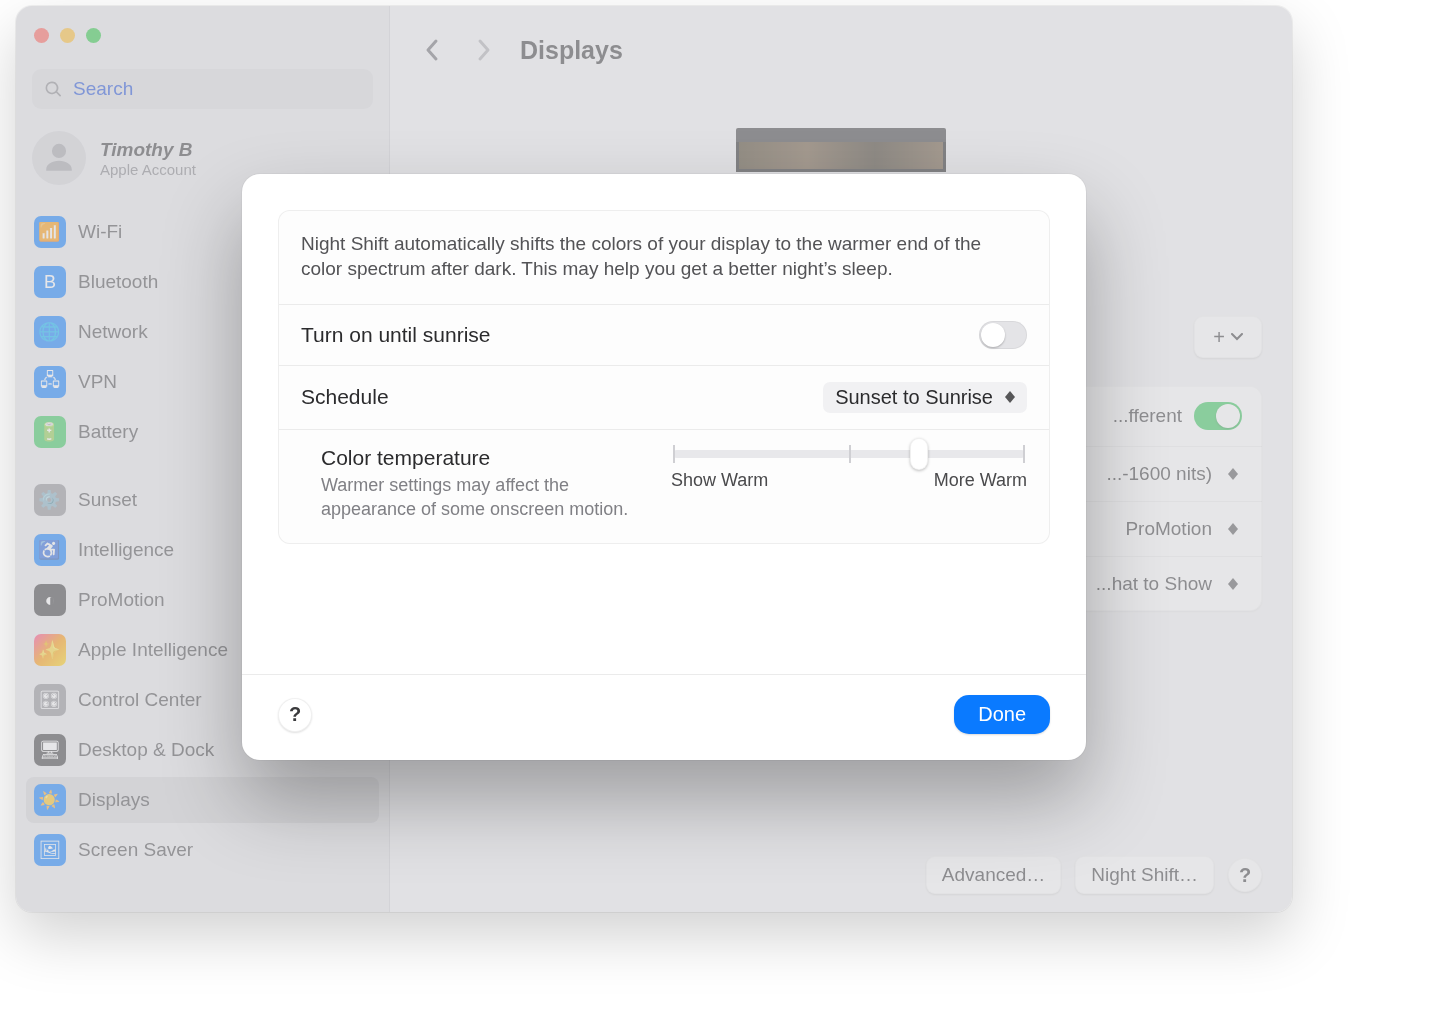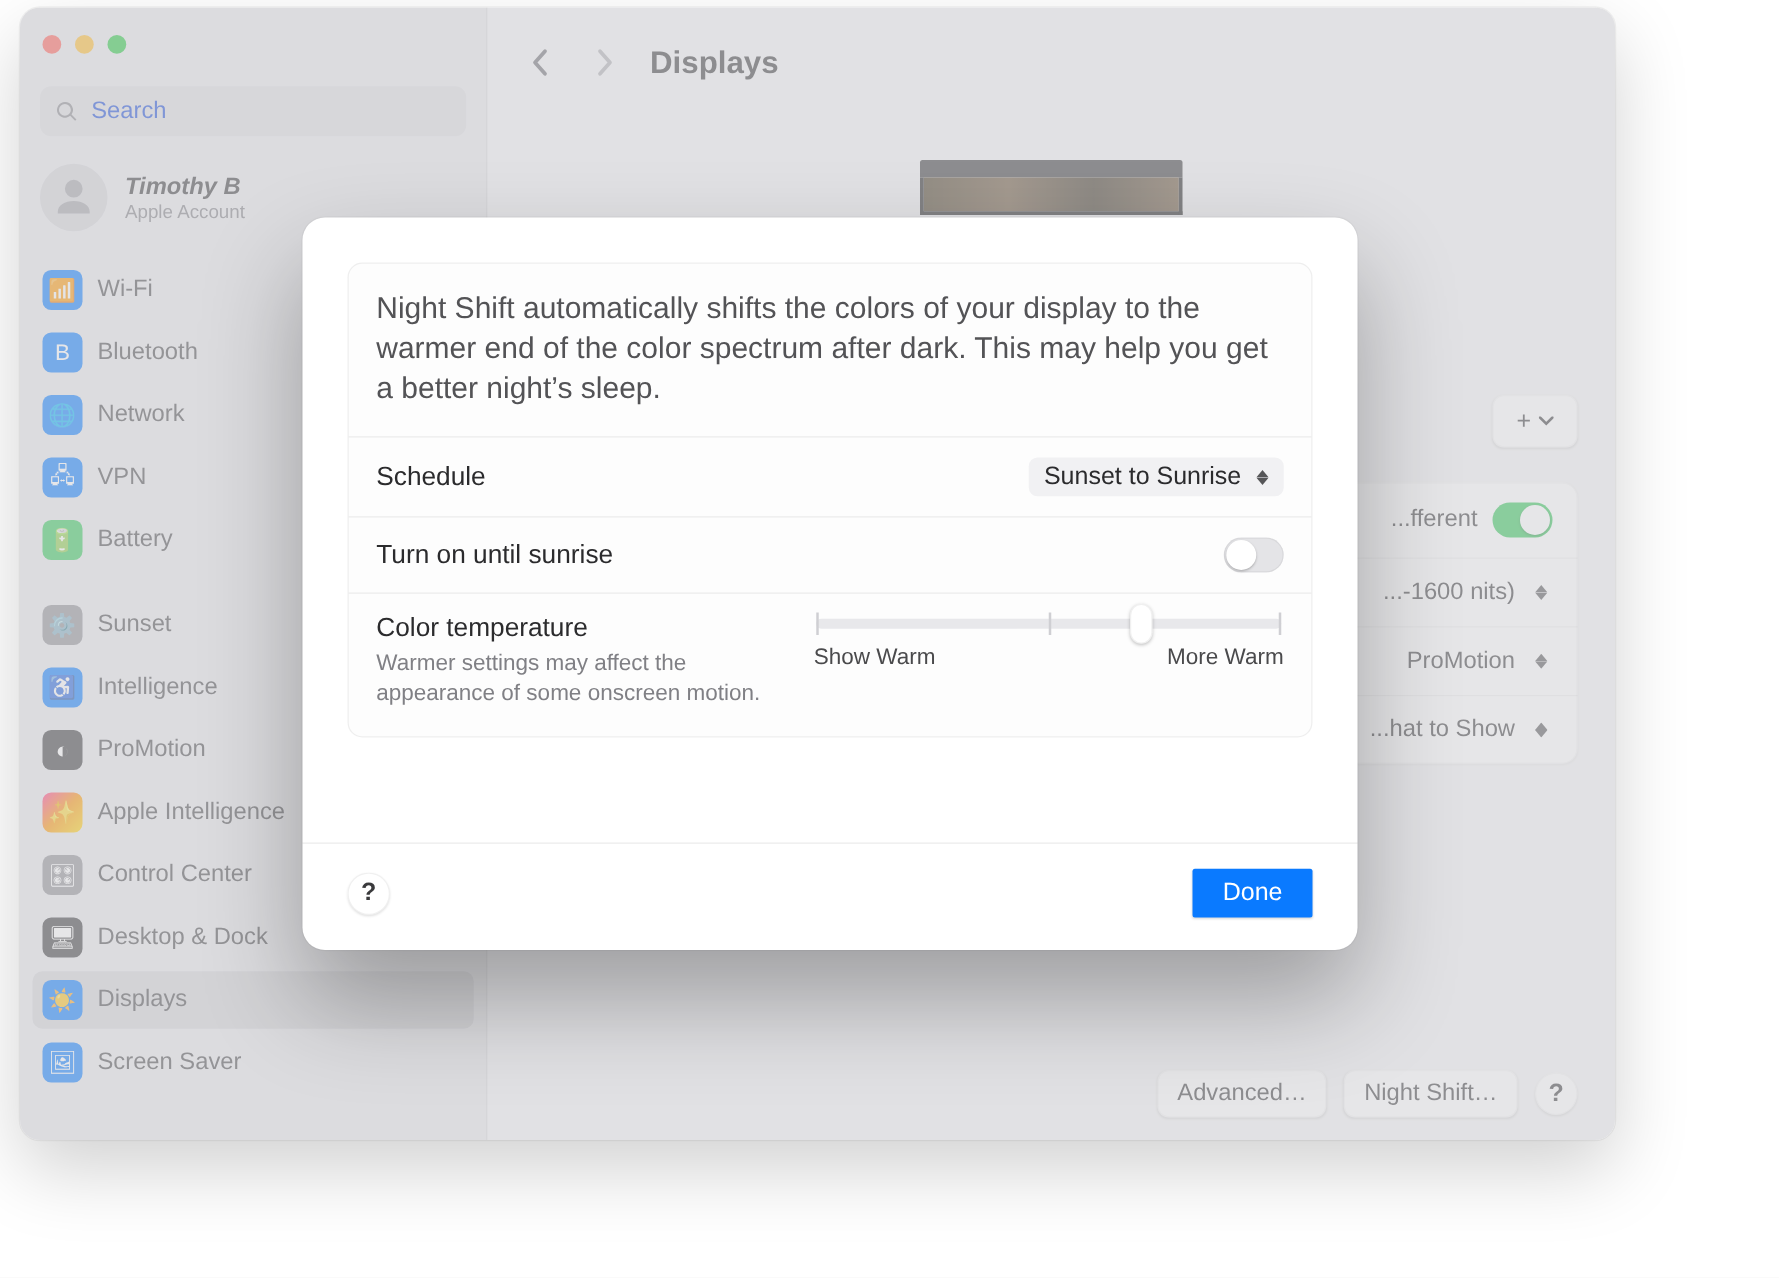--- a/index.html
+++ b/index.html
@@ -147,42 +147,42 @@
     width:844px; height:586px;
     background:#fff; border-radius:18px;
     box-shadow: 0 40px 80px rgba(0,0,0,0.30), 0 0 0 1px rgba(0,0,0,0.03);
     display:flex;flex-direction:column;
   }
   .sheetbody{ padding: 36px 36px 0 36px; flex:1; }
   .panel {
     border-radius:12px;border:1px solid rgba(0,0,0,0.06);
     background:#fdfdfd;
   }
-  .explain { padding: 20px 22px 22px 22px; font-size:24px; color:#535356; line-height:1.34; border-bottom:1px solid rgba(0,0,0,0.07);}
+  .explain { padding: 20px 22px 22px 22px; font-size:19px; color:#535356; line-height:1.34; border-bottom:1px solid rgba(0,0,0,0.07);}
   .prow{
     display:flex;align-items:center;justify-content:space-between;
     padding:16px 22px;border-bottom:1px solid rgba(0,0,0,0.07);
   }
   .prow:last-child{border-bottom:none;}
   .plabel{font-size:21px;color:#2b2b2d;}
   .popup {
     display:flex;align-items:center;gap:8px;
     background:#f1f1f3;border-radius:7px;padding:4px 8px 4px 12px;
     font-size:20px;color:#2b2b2d;
   }
   .switchoff{
     width:48px;height:28px;border-radius:14px;background:#e4e4e7;position:relative;
     box-shadow: inset 0 0 0 1px rgba(0,0,0,0.05);
   }
   .switchoff::after{content:"";position:absolute;left:2px;top:2px;width:24px;height:24px;border-radius:50%;background:#fff;box-shadow:0 1px 2px rgba(0,0,0,0.25);}
   .temp-row{
     display:flex;align-items:flex-start;gap:30px;
     padding:16px 22px 22px 22px;
   }
-  .temp-left{flex:0 0 320px;}
+  .temp-left{flex:0 0 320px;margin-left:20px;}
   .temp-title{font-size:21px;color:#2b2b2d;margin-bottom:4px;}
   .temp-desc{font-size:18px;color:#808085;line-height:1.32;}
   .slider-wrap{flex:1;display:flex;flex-direction:column;gap:12px;padding-top:4px;}
   .slider{
     position:relative;height:8px;border-radius:4px;
     background:#e8e8eb;margin:0 2px;
   }
   .slider .tick{position:absolute;top:-5px;width:2px;height:18px;background:#cfcfd3;}
   .slider .tick.t0{left:0;} .slider .tick.t1{left:50%;} .slider .tick.t2{right:0;}
   .slider .thumb{
@@ -193,21 +193,21 @@
   }
   .slider-labels{display:flex;justify-content:space-between;font-size:18px;color:#4a4a4c;}
   .sheetfoot{
     border-top:1px solid rgba(0,0,0,0.08);
     display:flex;align-items:center;justify-content:space-between;
     padding: 20px 36px 26px 36px;
   }
   .sheetfoot .helpcirc{box-shadow:0 1px 2px rgba(0,0,0,0.12), inset 0 0 0 1px rgba(0,0,0,0.06);}
   .done{
     background:#0a7aff;color:#fff;font-size:20px;font-weight:500;
-    border-radius:2px;padding:8px 24px;
+    border-radius:15px;padding:8px 24px;
     box-shadow:0 1px 2px rgba(0,0,0,0.15);
   }
 </style>
 </head>
 <body>
 
 <div id="stage">
   <div class="window">
 
     <aside class="sidebar">
@@ -367,39 +367,39 @@
           </div>
       </div>
     </section>
 
     <div class="dim"></div>
 
     <div class="sheet">
       <div class="sheetbody">
         <div class="panel">
           <div class="explain">Night Shift automatically shifts the colors of your display to the warmer end of the color spectrum after dark. This may help you get a better night’s sleep.</div>
+
+          <div class="prow">
+            <div class="plabel">Turn on until sunrise</div>
+            <div class="switchoff"></div>
+          </div>
 
           <div class="prow">
             <div class="plabel">Schedule</div>
             <div class="popup">
               <span>Sunset to Sunrise</span>
               <div class="popchev">
                 <svg viewBox="0 0 10 6">
                     <path d="M0 6l5-6 5 6z"></path>
                   </svg>
                 <svg viewBox="0 0 10 6">
                     <path d="M0 0l5 6 5-6z"></path>
                   </svg>
               </div>
             </div>
-          </div>
-
-          <div class="prow">
-            <div class="plabel">Turn on until sunrise</div>
-            <div class="switchoff"></div>
           </div>
 
           <div class="temp-row">
             <div class="temp-left">
               <div class="temp-title">Color temperature</div>
               <div class="temp-desc">Warmer settings may affect the appearance of some onscreen motion.</div>
             </div>
             <div class="slider-wrap">
               <div class="slider">
                 <div class="tick t0"></div>

